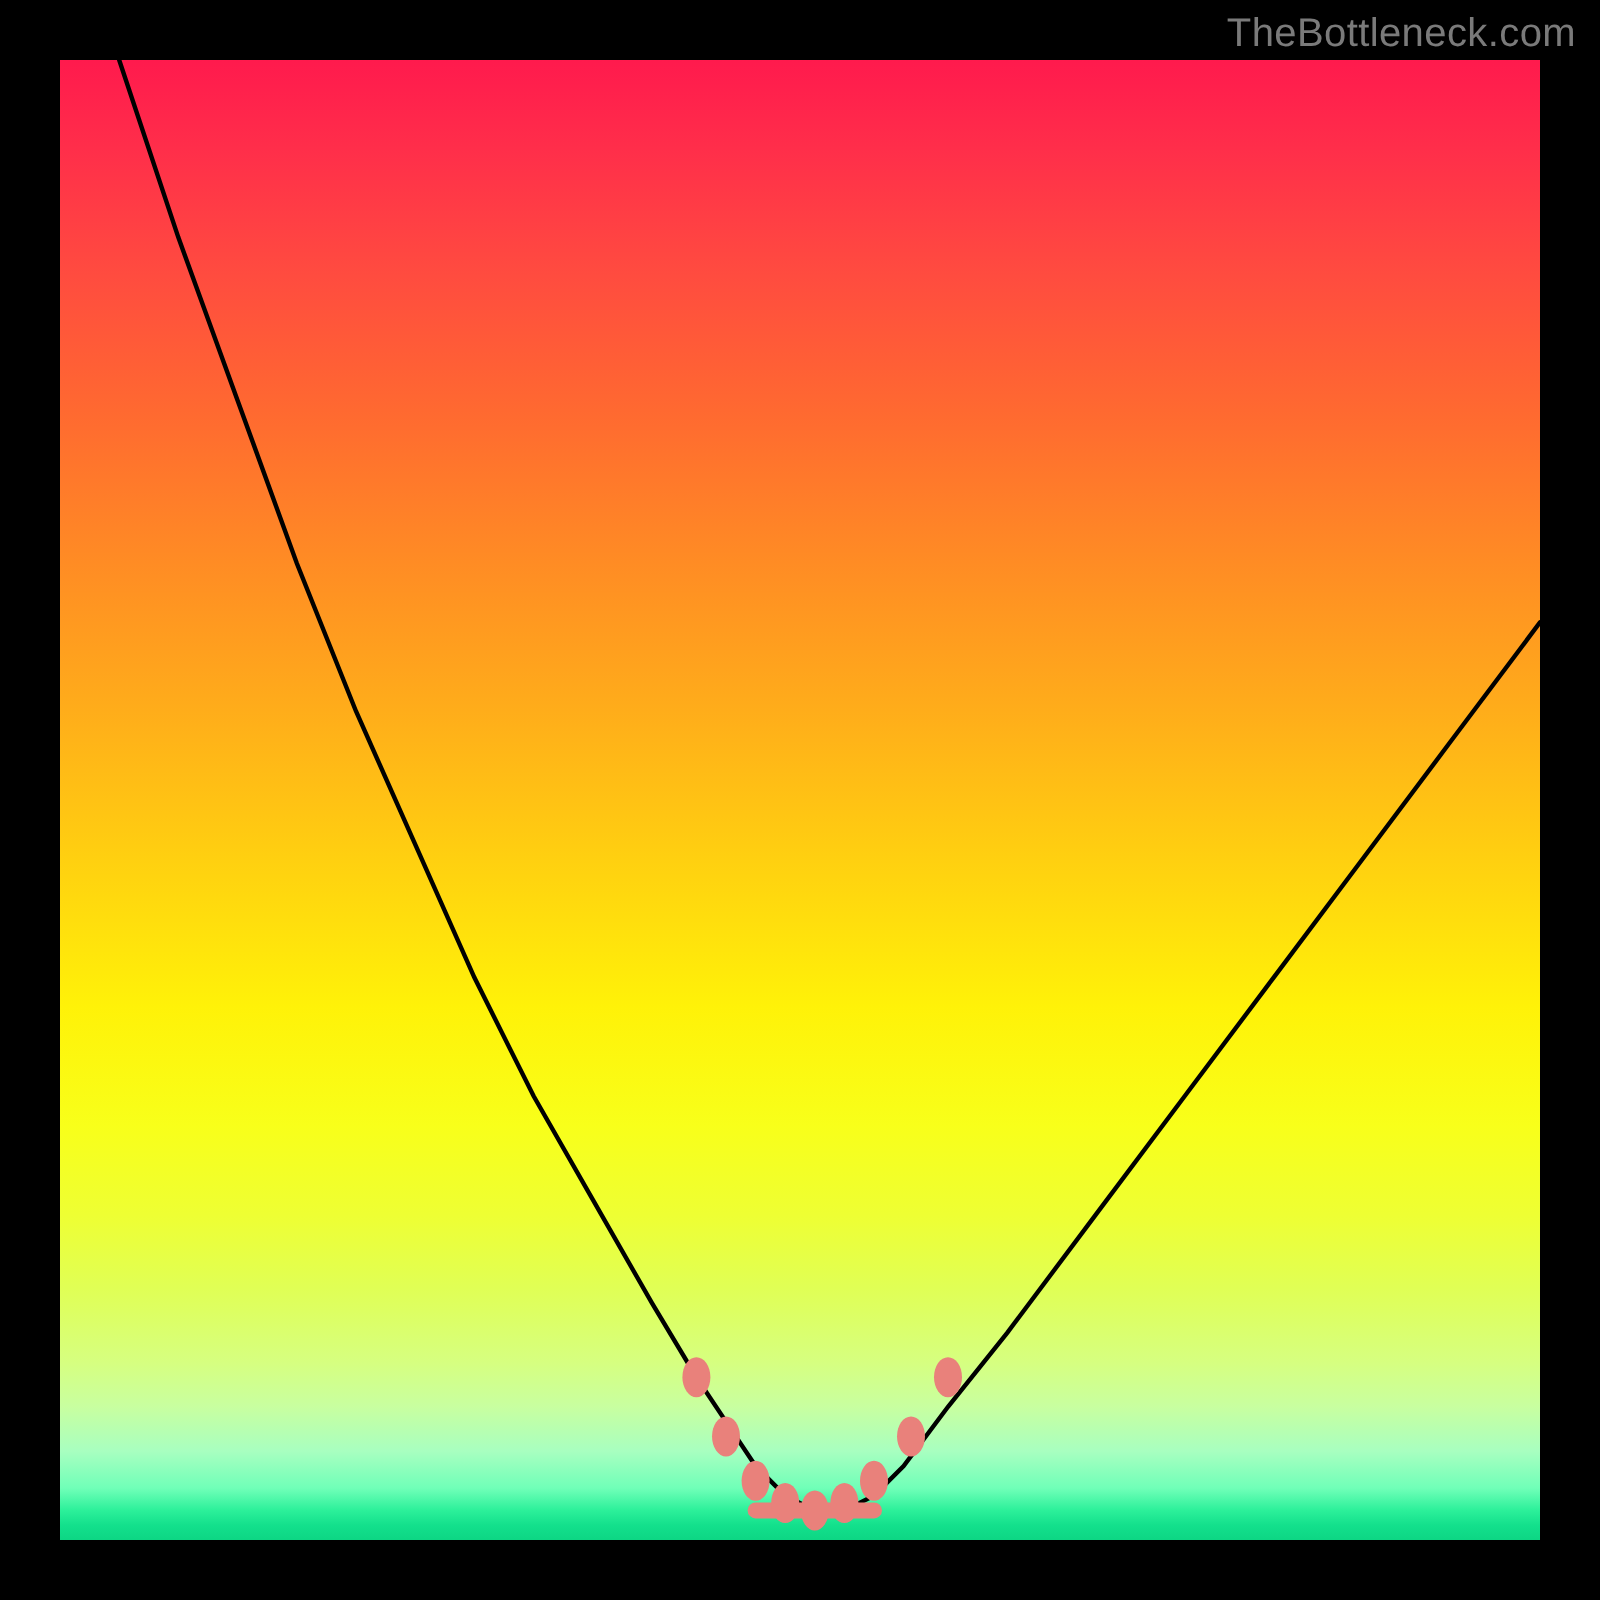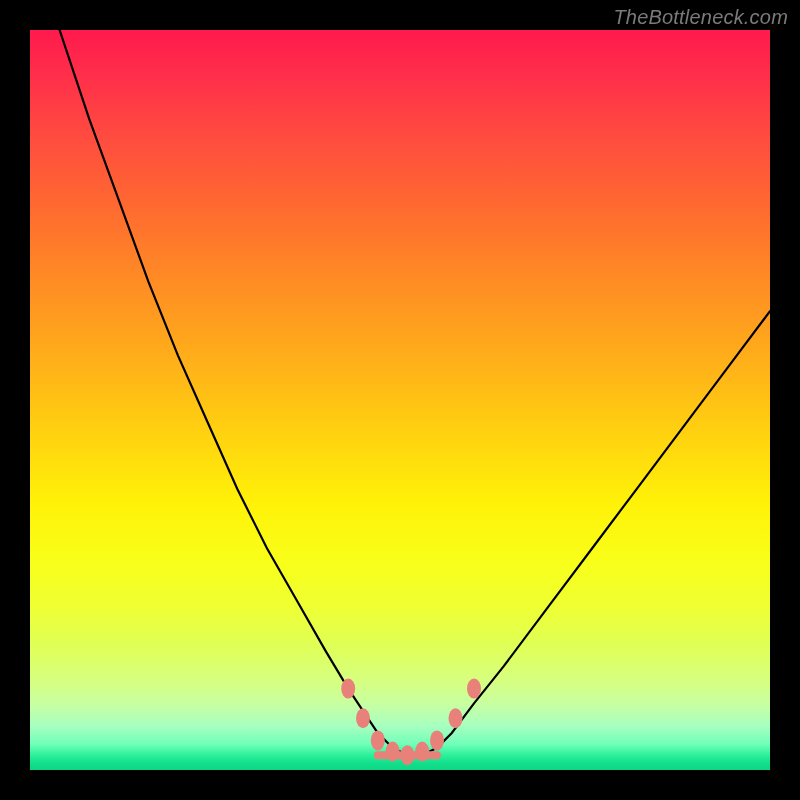--- a/index.html
+++ b/index.html
@@ -52,21 +52,20 @@
   }
   .watermark {
     position: absolute;
     top: 6px;
     right: 12px;
     color: #7a7a7a;
     font-size: 20px;
     font-weight: 500;
     letter-spacing: 0.2px;
     user-select: none;
-    font-style: italic;
   }
 </style>
 </head>
 <body>
 
 <div class="frame">
   <div class="plot-area">
     <svg class="plot-svg" viewBox="0 0 740 740" preserveAspectRatio="none">
       <g>
         <path fill="none" stroke="#000" stroke-width="2.2" stroke-linecap="round" d="M29.6 0.0 L59.2 88.8 L88.8 170.2 L118.4 251.6 L148.0 325.6 L177.6 392.2 L207.2 458.8 L236.8 518.0 L266.4 569.8 L296.0 621.6 L318.2 658.6 L333.0 680.8 L347.8 703.0 L362.6 717.8 L377.4 725.2 L392.2 725.2 L407.0 717.8 L421.8 703.0 L444.0 673.4 L473.6 636.4 L518.0 577.2 L562.4 518.0 L606.8 458.8 L651.2 399.6 L695.6 340.4 L740.0 281.2 " id="curve-path"></path>

